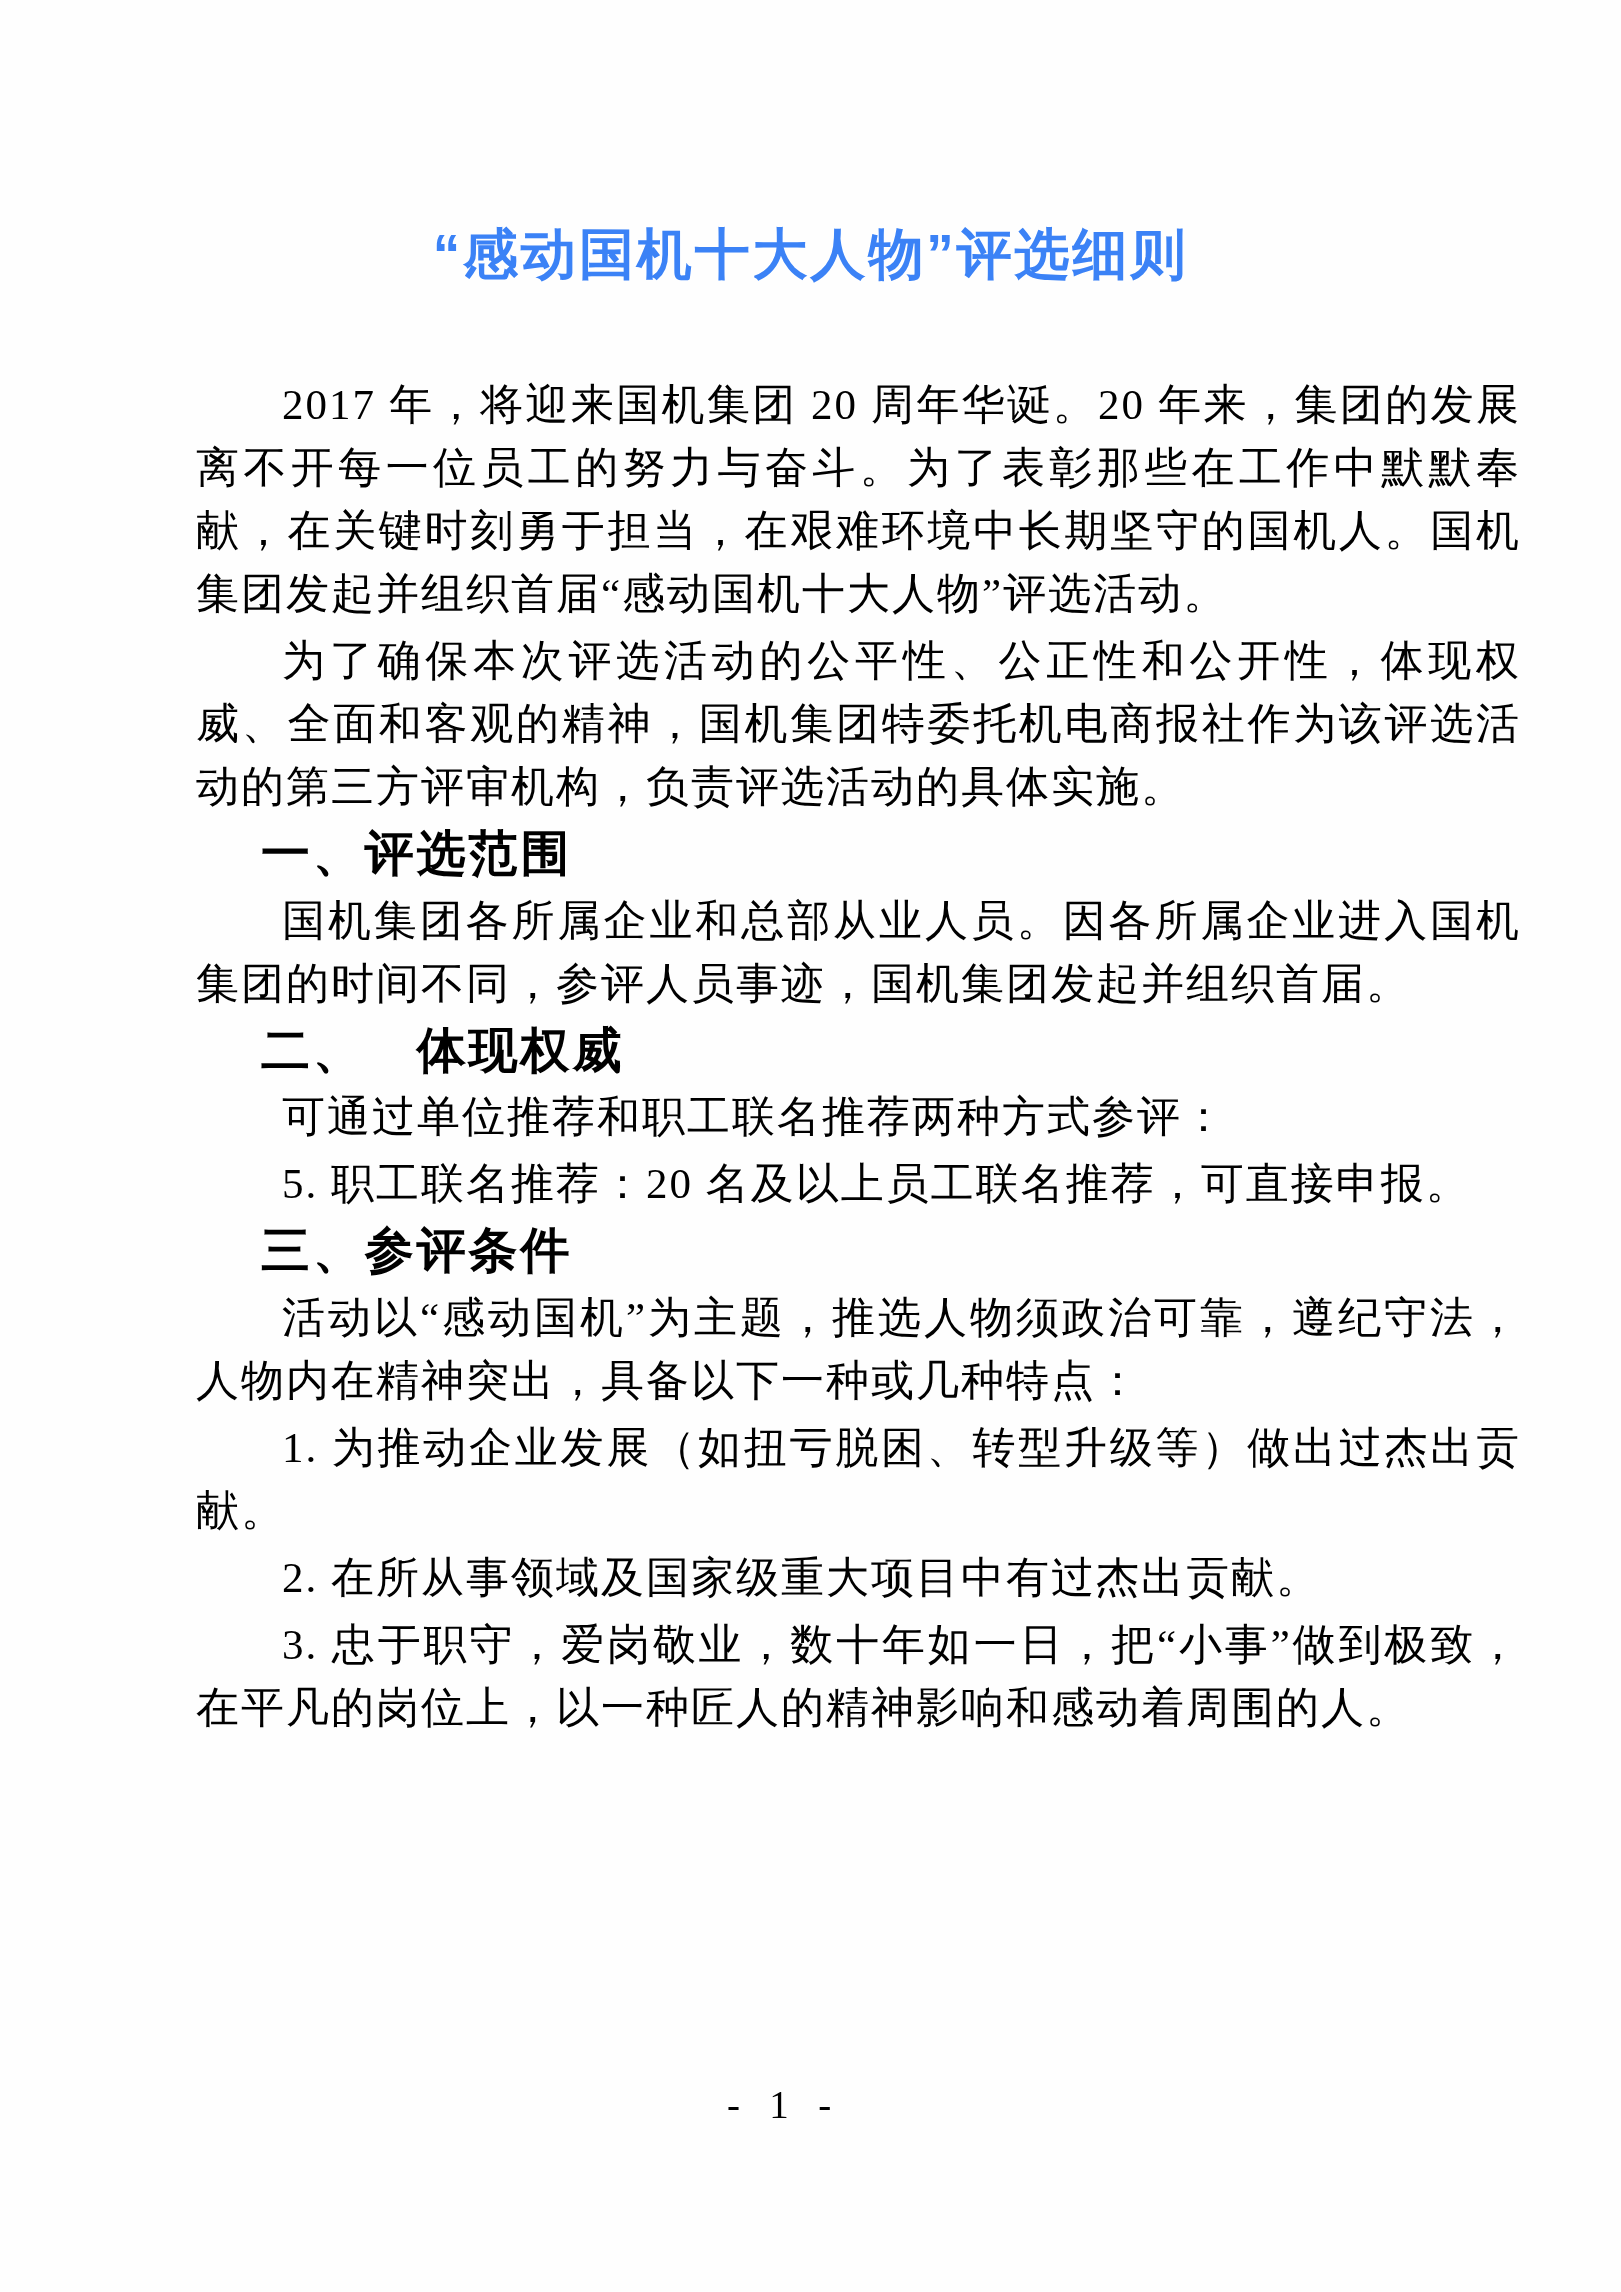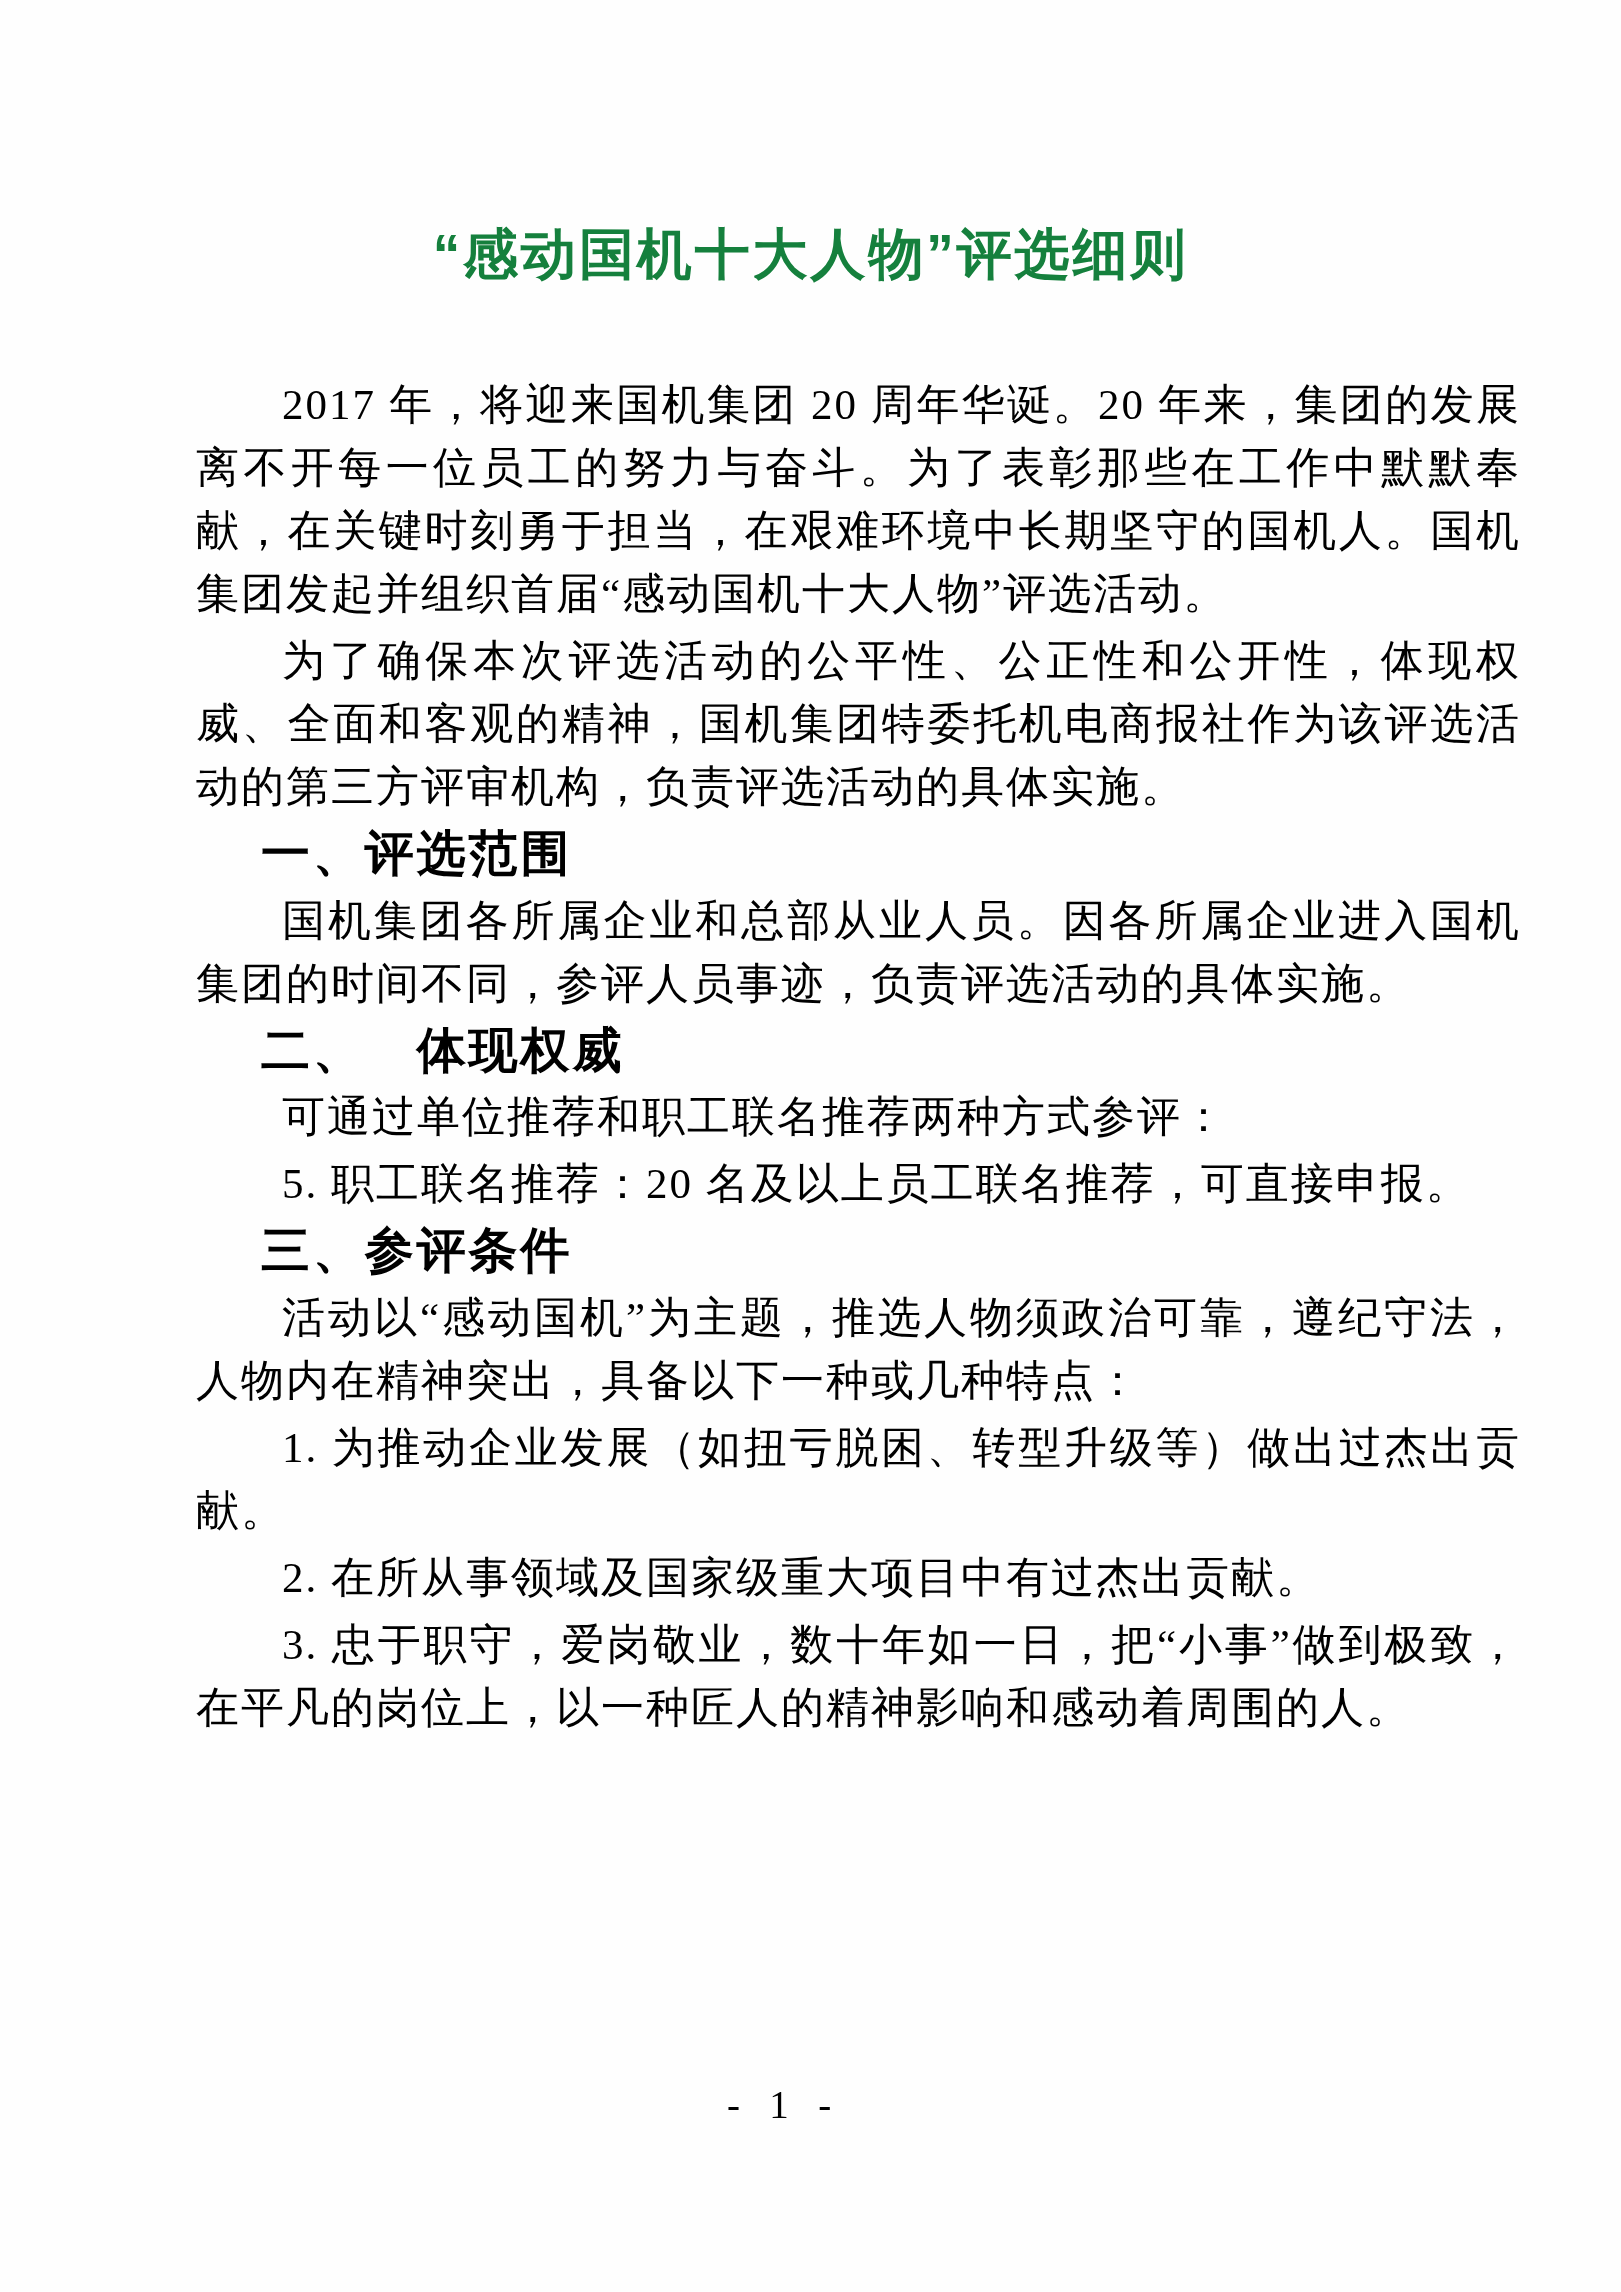--- a/index.html
+++ b/index.html
@@ -19,21 +19,21 @@
   }
   .title {
     margin: 0;
     padding-top: 220px;
     text-align: center;
     font-family: "Liberation Sans", "DejaVu Sans", sans-serif;
     font-weight: bold;
     font-size: 55px;
     line-height: 69px;
     letter-spacing: 2.9px;
-    color: #15803d;
+    color: #3b82f6;
   }
   .body-area {
     margin: 84px 100px 0 196px;
   }
   .para {
     margin: 0 0 3.9px 0;
     font-size: 43px;
     line-height: 63px;
     letter-spacing: 2px;
     text-align: justify;
@@ -69,21 +69,21 @@
   <h1 class="title">“感动国机十大人物”评选细则</h1>
 
   <div class="body-area">
 
     <p class="para">2017 年，将迎来国机集团 20 周年华诞。20 年来，集团的发展离不开每一位员工的努力与奋斗。为了表彰那些在工作中默默奉献，在关键时刻勇于担当，在艰难环境中长期坚守的国机人。国机集团发起并组织首届“感动国机十大人物”评选活动。</p>
 
     <p class="para">为了确保本次评选活动的公平性、公正性和公开性，体现权威、全面和客观的精神，国机集团特委托机电商报社作为该评选活动的第三方评审机构，负责评选活动的具体实施。</p>
 
     <h2 class="heading">一、评选范围</h2>
 
-    <p class="para">国机集团各所属企业和总部从业人员。因各所属企业进入国机集团的时间不同，参评人员事迹，负责评选活动的具体实施。</p>
+    <p class="para">国机集团各所属企业和总部从业人员。因各所属企业进入国机集团的时间不同，参评人员事迹，国机集团发起并组织首届。</p>
 
     <h2 class="heading">二、　体现权威</h2>
 
     <p class="para">可通过单位推荐和职工联名推荐两种方式参评：</p>
 
 
     <p class="para">5. 职工联名推荐：20 名及以上员工联名推荐，可直接申报。</p>
 
     <h2 class="heading">三、参评条件</h2>
 

